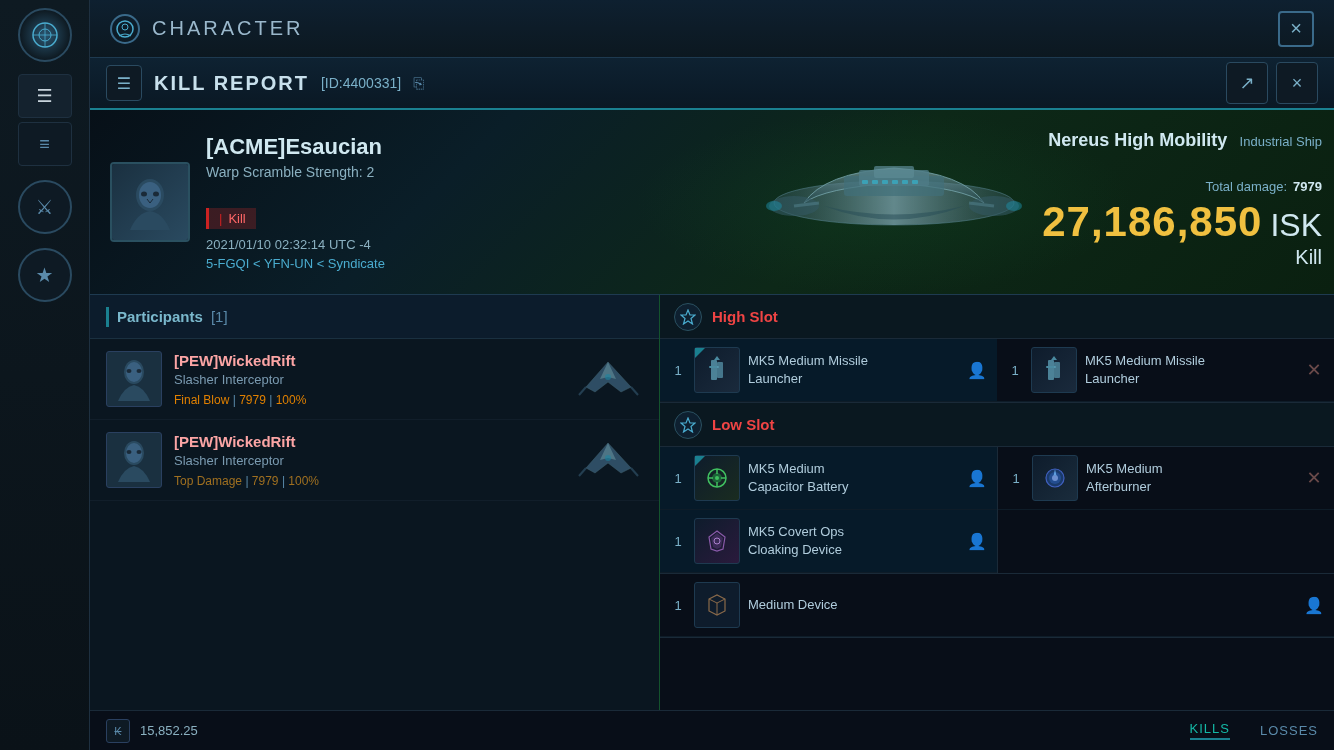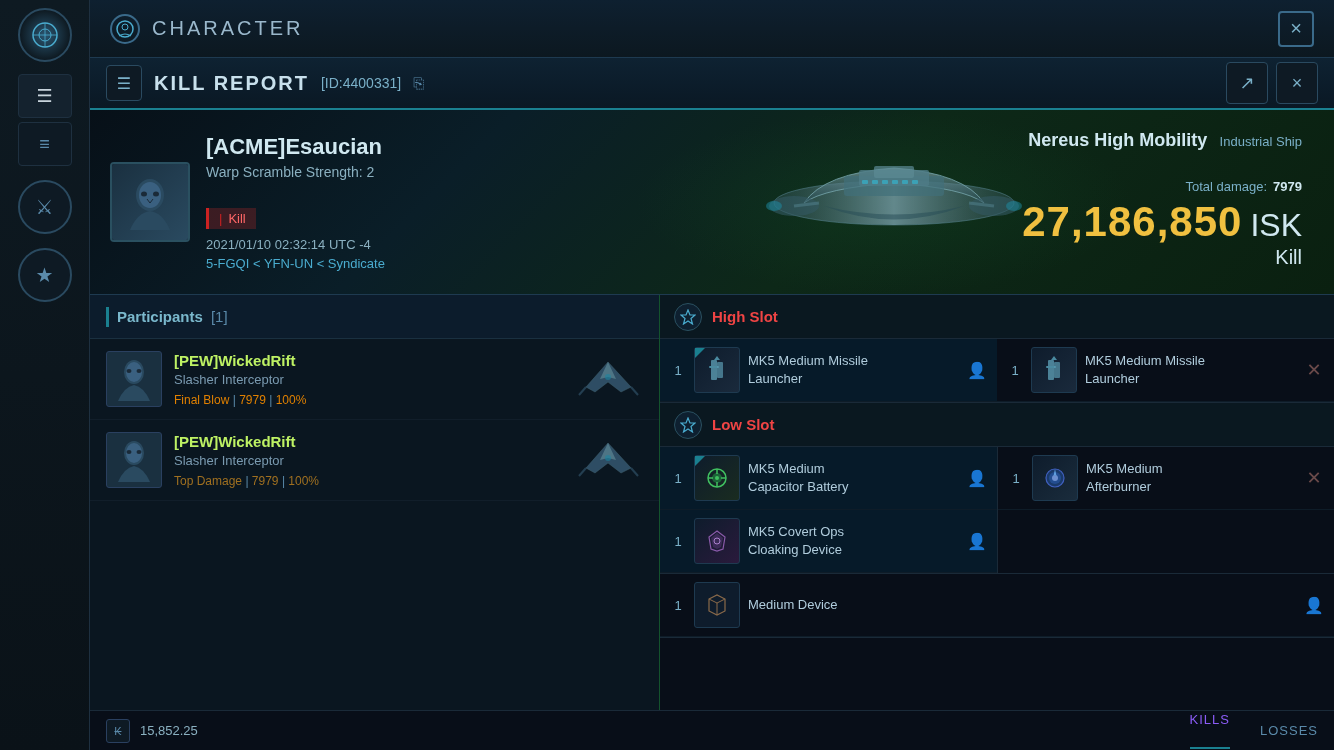--- a/index.html
+++ b/index.html
@@ -325,21 +325,21 @@
       justify-content: center;
     }
 
     .ship-svg {
       opacity: 0.85;
     }
 
     
     .kr-hero-shipinfo {
       position: absolute;
-      right: 32px;
+      right: 12px;
       top: 20px;
       text-align: right;
       margin-left: 48px;
     }
 
     .kr-ship-name {
       color: #d0e8f0;
       font-size: 18px;
       font-weight: 600;
     }
@@ -454,21 +454,21 @@
       justify-content: center;
       color: #5a8aaa;
       font-size: 22px;
     }
 
     .participant-info {
       flex: 1;
     }
 
     .participant-name {
-      color: #bef264;
+      color: #fca5a5;
       font-size: 15px;
       font-weight: 600;
     }
 
     .participant-ship {
       color: #7a9ab0;
       font-size: 13px;
       margin-top: 3px;
     }
 
@@ -712,23 +712,23 @@
 
     .bottom-tab {
       color: #5a8aaa;
       font-size: 13px;
       text-transform: uppercase;
       letter-spacing: 1px;
       cursor: pointer;
     }
 
     .bottom-tab.active {
-      color: #8b5cf6;
+      color: #14b8a6;
       border-bottom: 2px solid #1a8090;
-      padding-bottom: 20px;
+      padding-bottom: 2px;
     }
 
     
     .kr-participants,
     .kr-slots {
       max-height: calc(750px - 58px - 52px - 185px - 40px);
     }
   </style>
 </head>
 <body>

